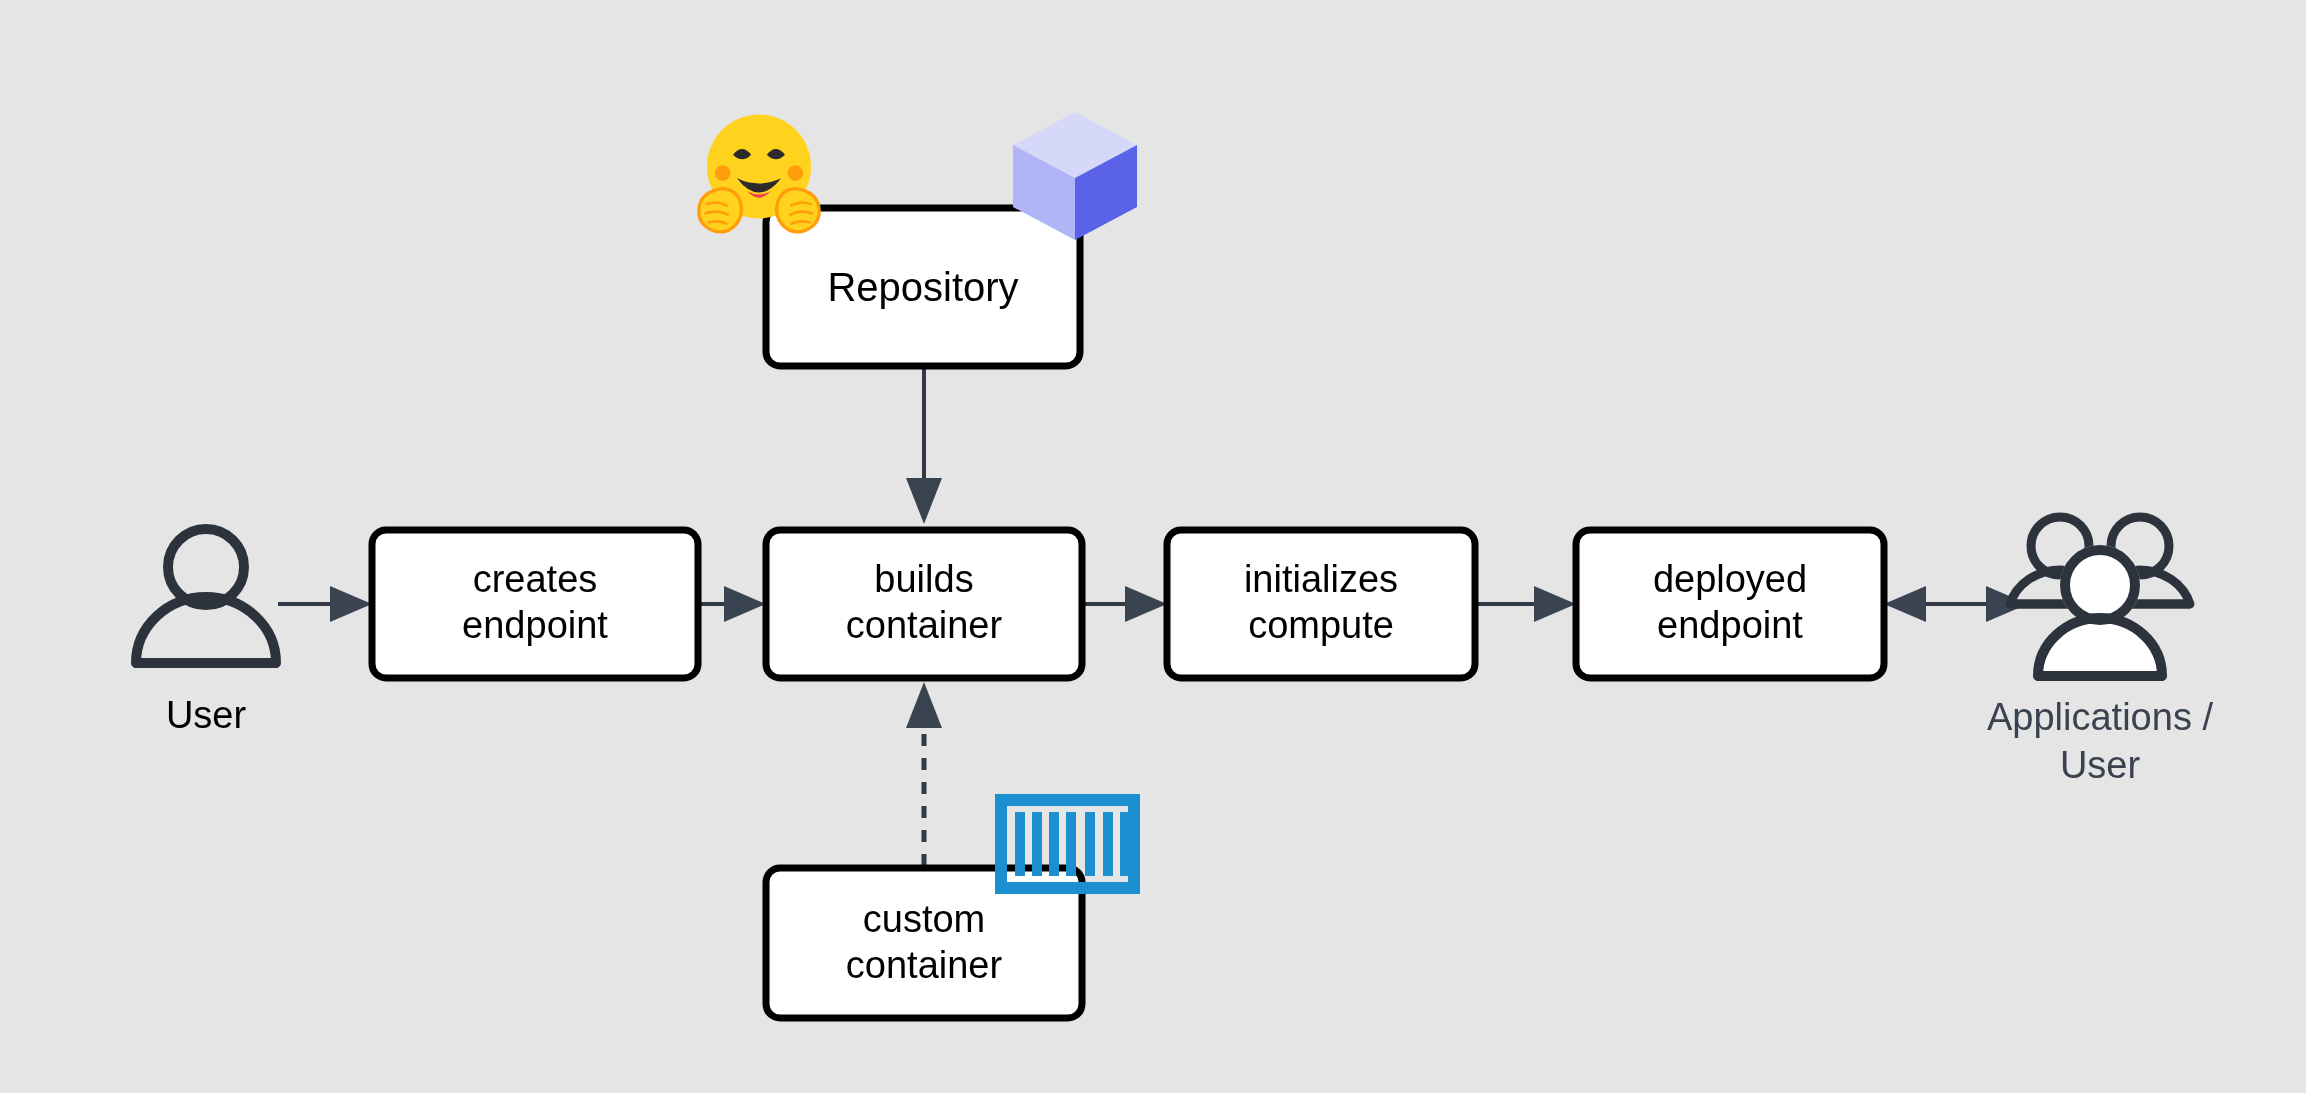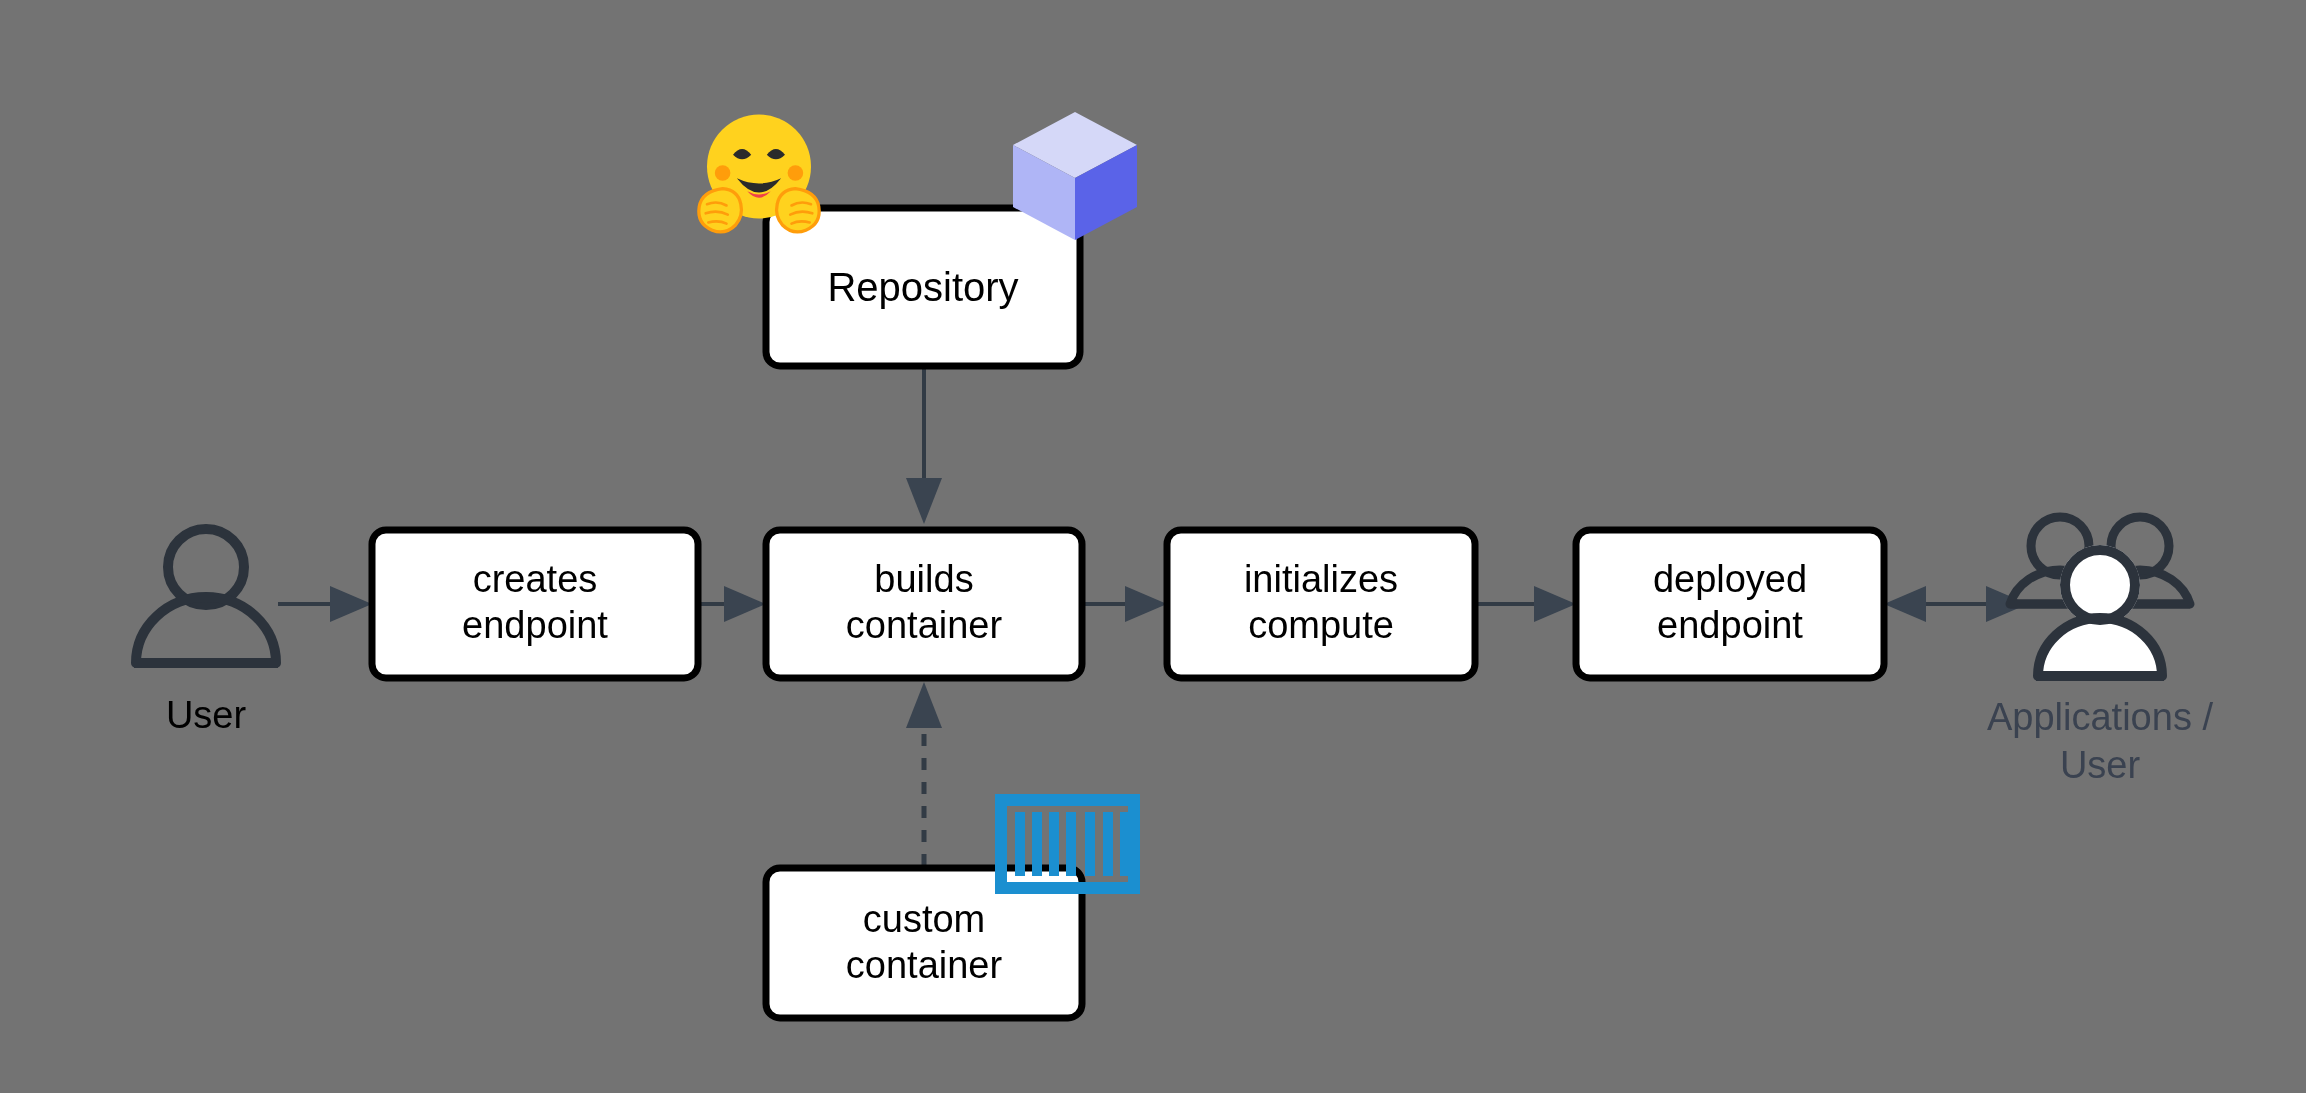--- a/index.html
+++ b/index.html
@@ -10,21 +10,21 @@
   body {
     width: 2306px;
     height: 1093px;
     overflow: hidden;
     font-family: "Liberation Sans", sans-serif;
   }
   #diagram-root {
     position: relative;
     width: 2306px;
     height: 1093px;
-    background: #737373;
+    background: #e5e5e5;
   }
   svg.diagram-canvas {
     position: absolute;
     inset: 0;
     width: 2306px;
     height: 1093px;
     display: block;
   }
   .node-box {
     fill: #ffffff;

